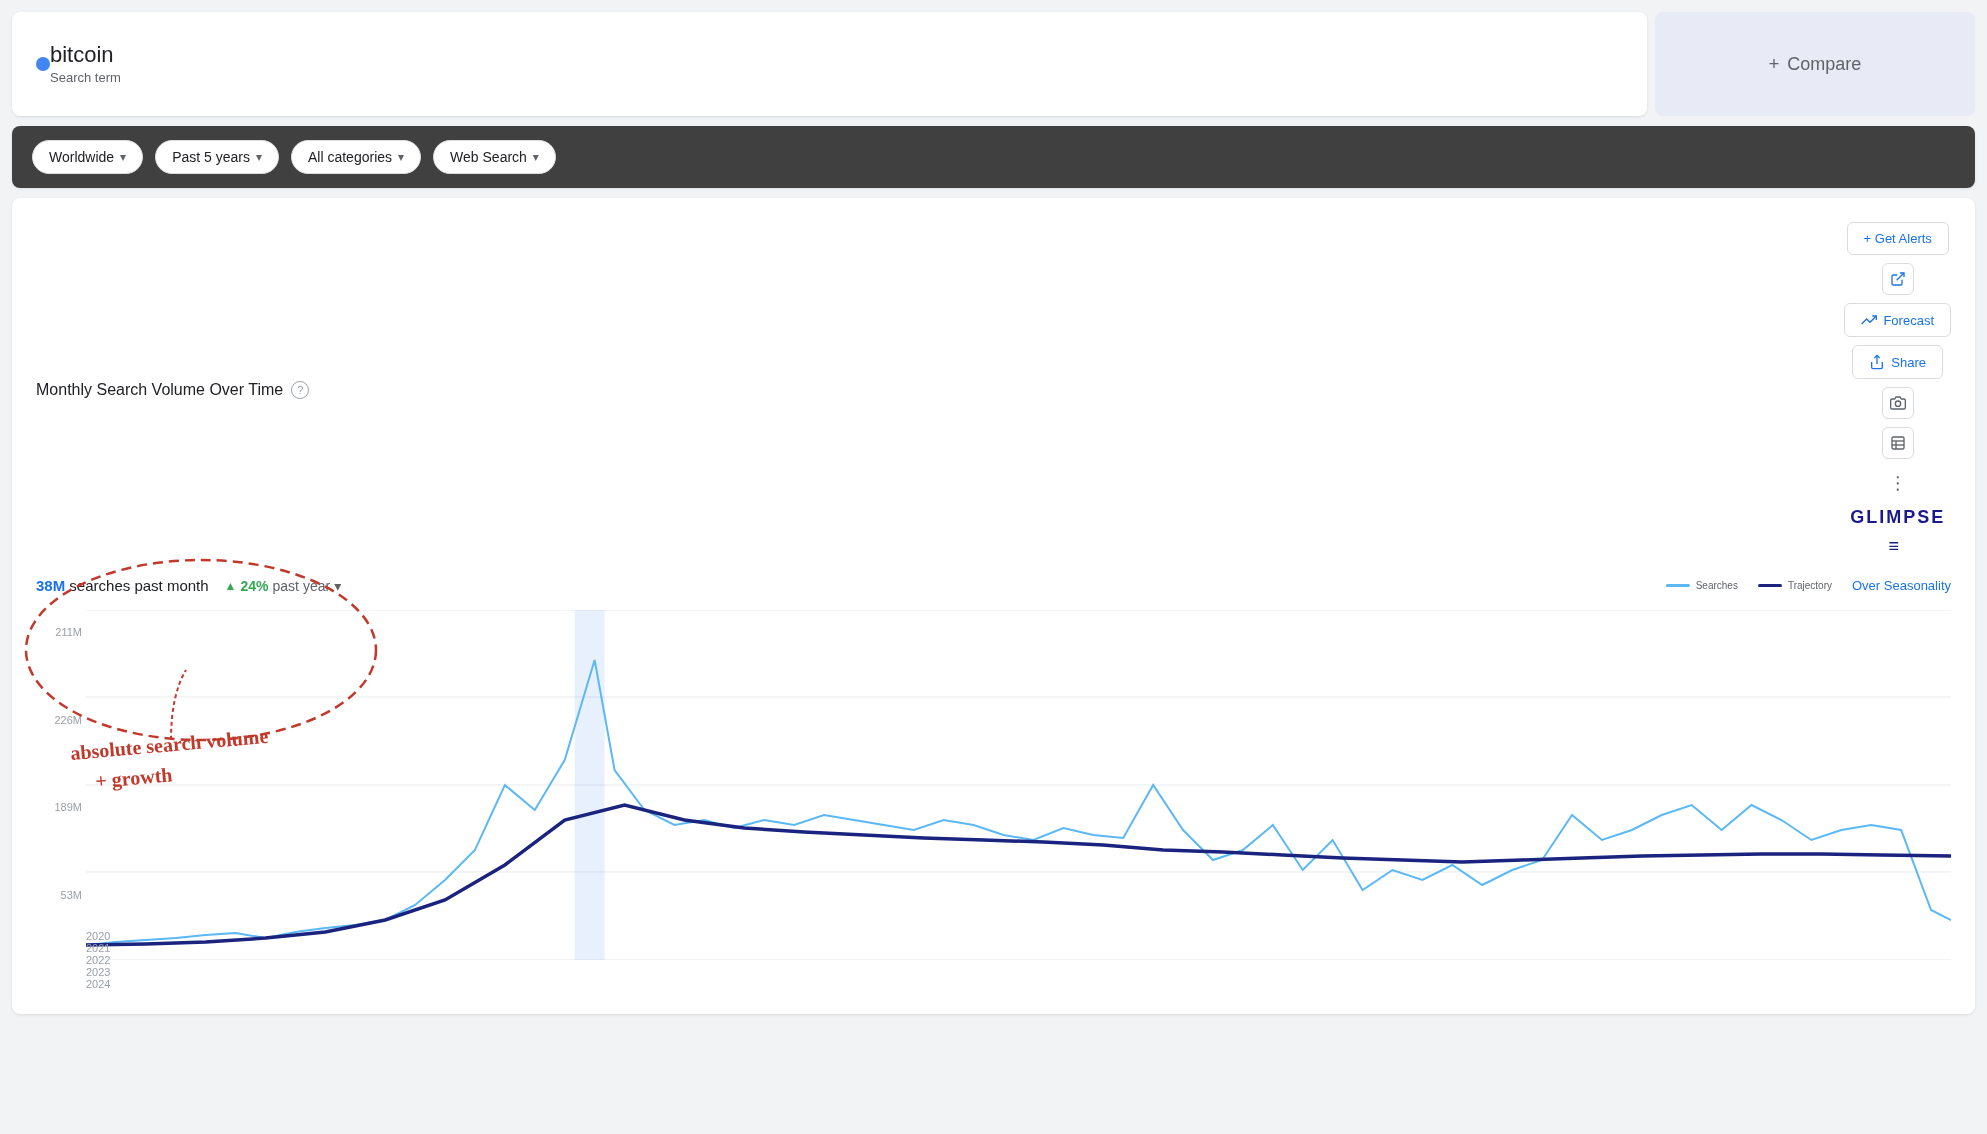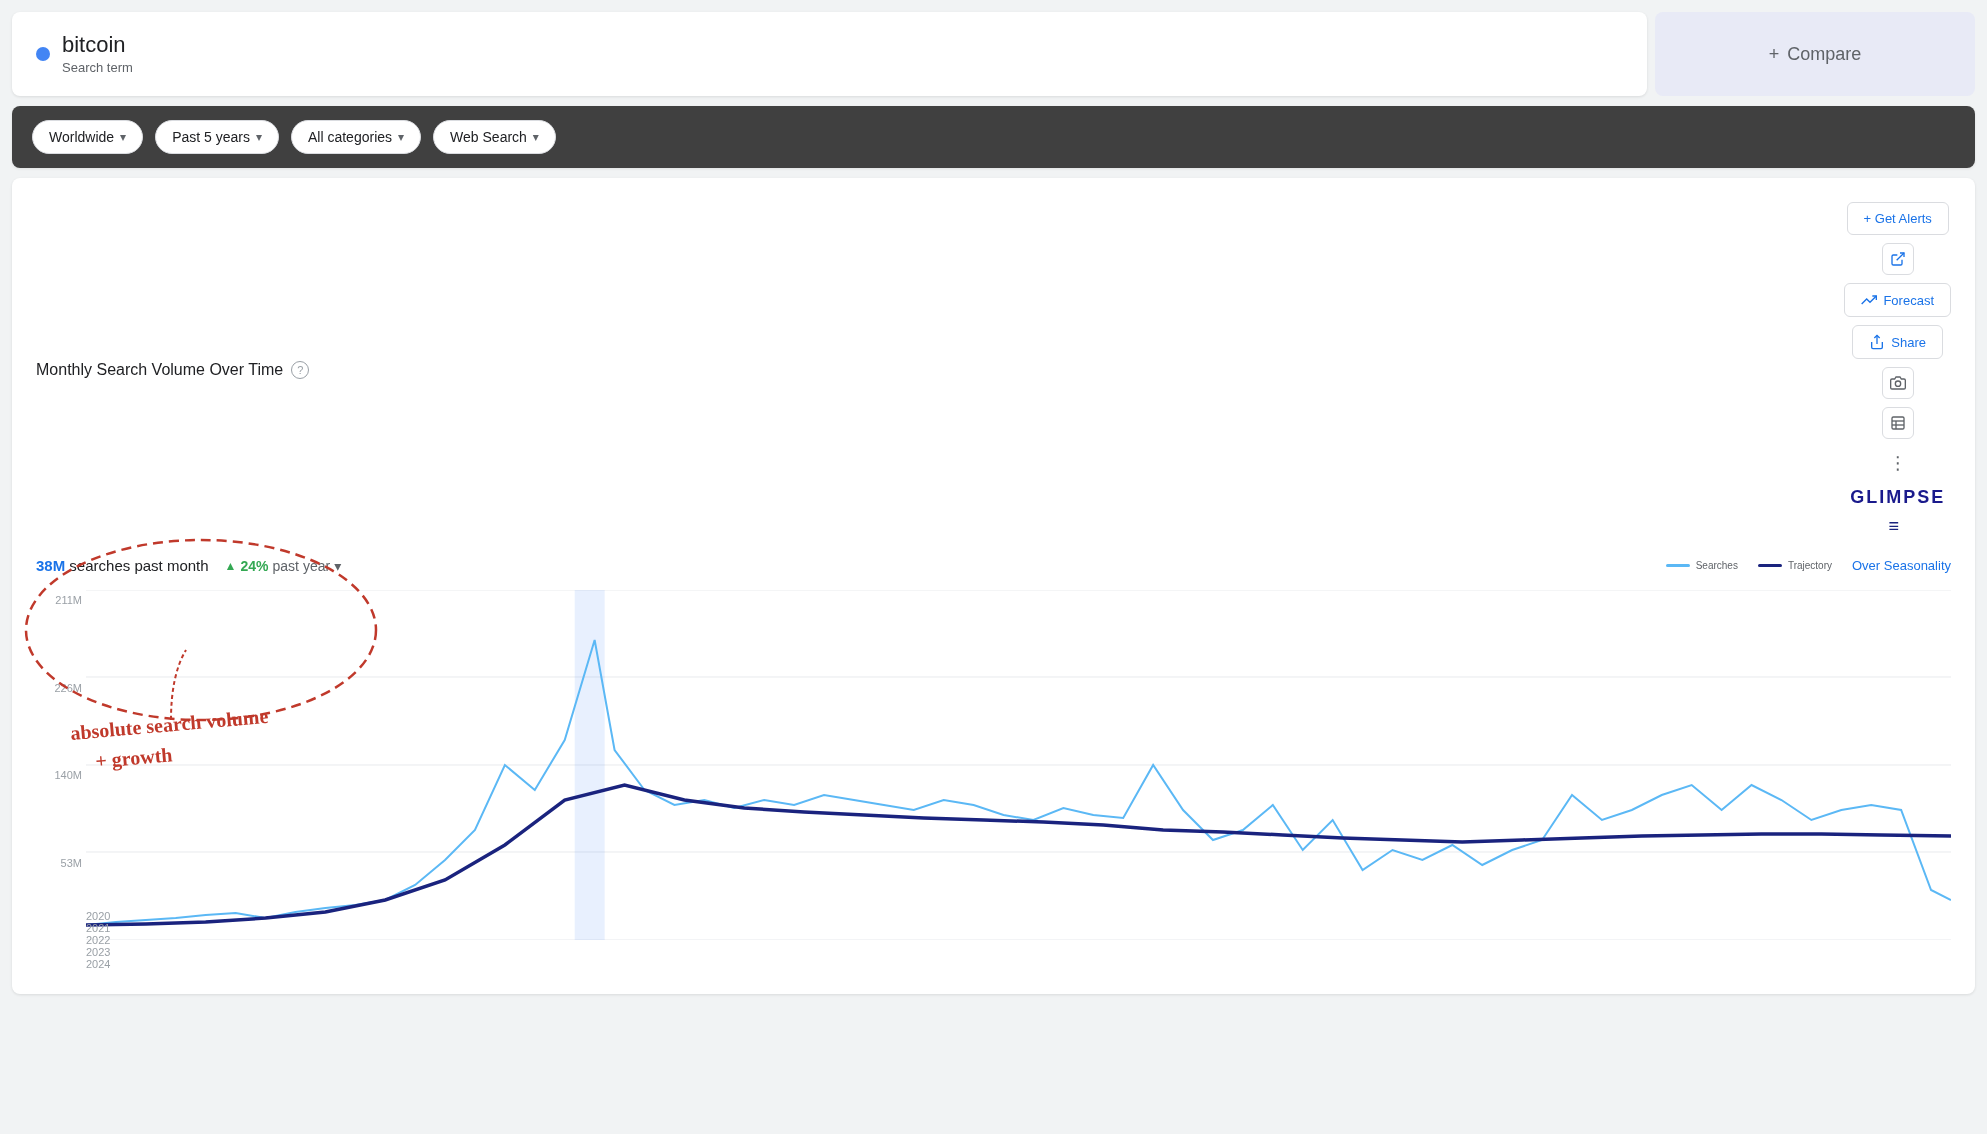--- a/index.html
+++ b/index.html
@@ -12,25 +12,24 @@
 
     
     .top-section {
       display: flex;
       gap: 8px;
       margin-bottom: 10px;
     }
     .search-term-box {
       background: white;
       border-radius: 8px;
-      padding: 20px 24px;
+      padding: 30px 24px;
       flex: 1;
       display: flex;
       align-items: center;
-      gap: 12px;
       box-shadow: 0 1px 3px rgba(0,0,0,0.1);
     }
     .blue-dot {
       width: 14px;
       height: 14px;
       border-radius: 50%;
       background: #4285f4;
       flex-shrink: 0;
     }
     .search-term-text h2 {
@@ -266,21 +265,21 @@
     .tooltip-value {
       font-size: 14px;
       color: #1a73e8;
       font-weight: 600;
     }
 
     
     .y-axis {
       position: absolute;
       left: 0;
-      top: 4px;
+      top: 16px;
       height: 100%;
       width: 50px;
       display: flex;
       flex-direction: column;
       justify-content: space-between;
       padding-bottom: 30px;
     }
     .y-label {
       font-size: 11px;
       color: #9aa0a6;
@@ -428,21 +427,21 @@
       </div>
       <span class="show-seasonality">Over Seasonality</span>
     </div>
   </div>
 
   <div class="chart-container">
 
     <div class="y-axis">
       <span class="y-label">211M</span>
       <span class="y-label">226M</span>
-      <span class="y-label">140M</span>
+      <span class="y-label">189M</span>
       <span class="y-label">53M</span>
       <span class="y-label"></span>
     </div>
 
     <svg class="chart-svg" viewBox="0 0 1870 350" preserveAspectRatio="none" style="position:absolute;left:50px;top:0;right:0;bottom:30px;width:calc(100% - 50px);height:calc(100% - 30px);">
 
       <line x1="0" y1="0" x2="1870" y2="0" stroke="#e8eaed" stroke-width="1"></line>
       <line x1="0" y1="87" x2="1870" y2="87" stroke="#e8eaed" stroke-width="1"></line>
       <line x1="0" y1="175" x2="1870" y2="175" stroke="#e8eaed" stroke-width="1"></line>
       <line x1="0" y1="262" x2="1870" y2="262" stroke="#e8eaed" stroke-width="1"></line>

